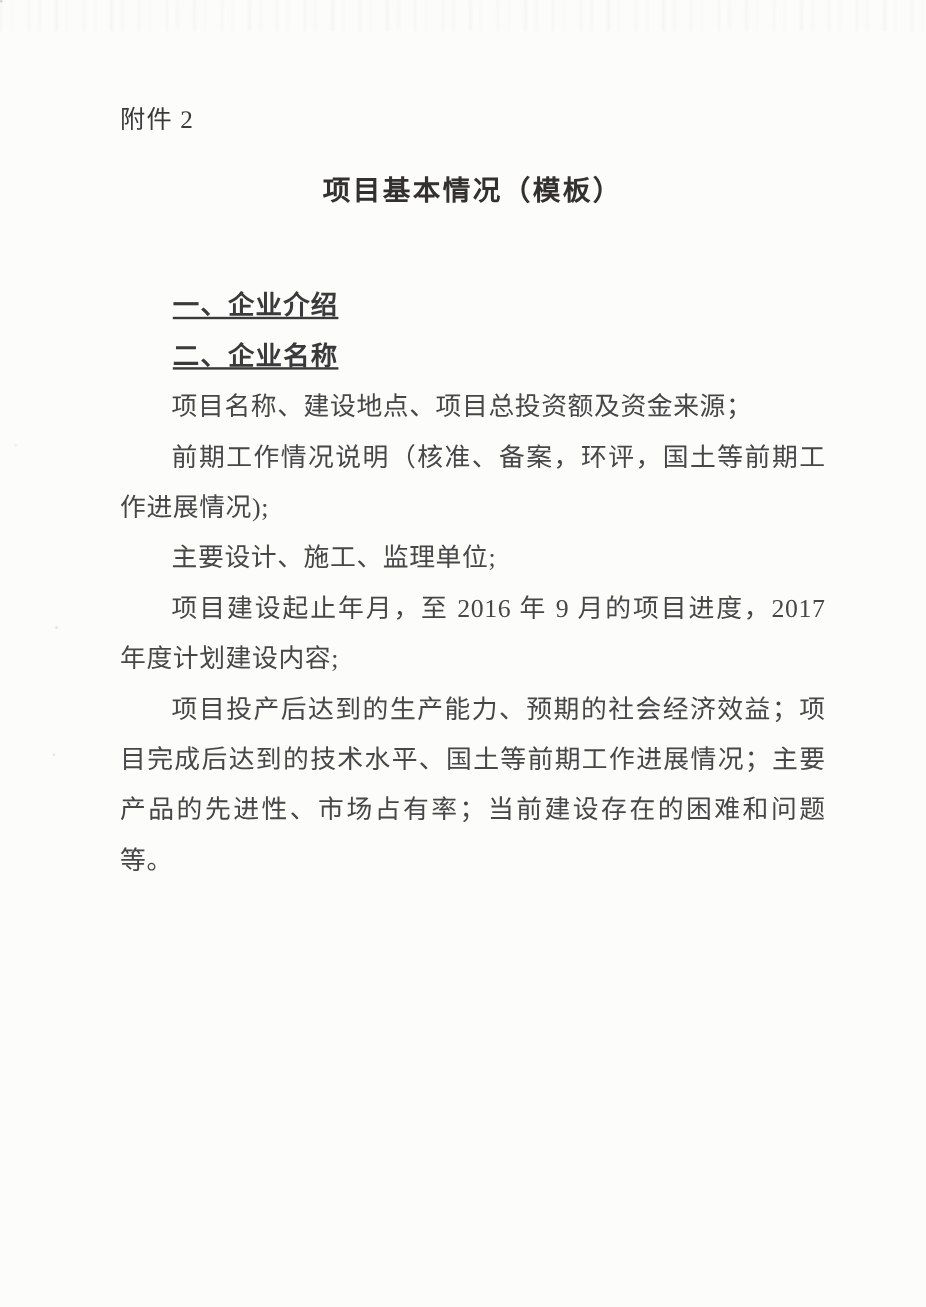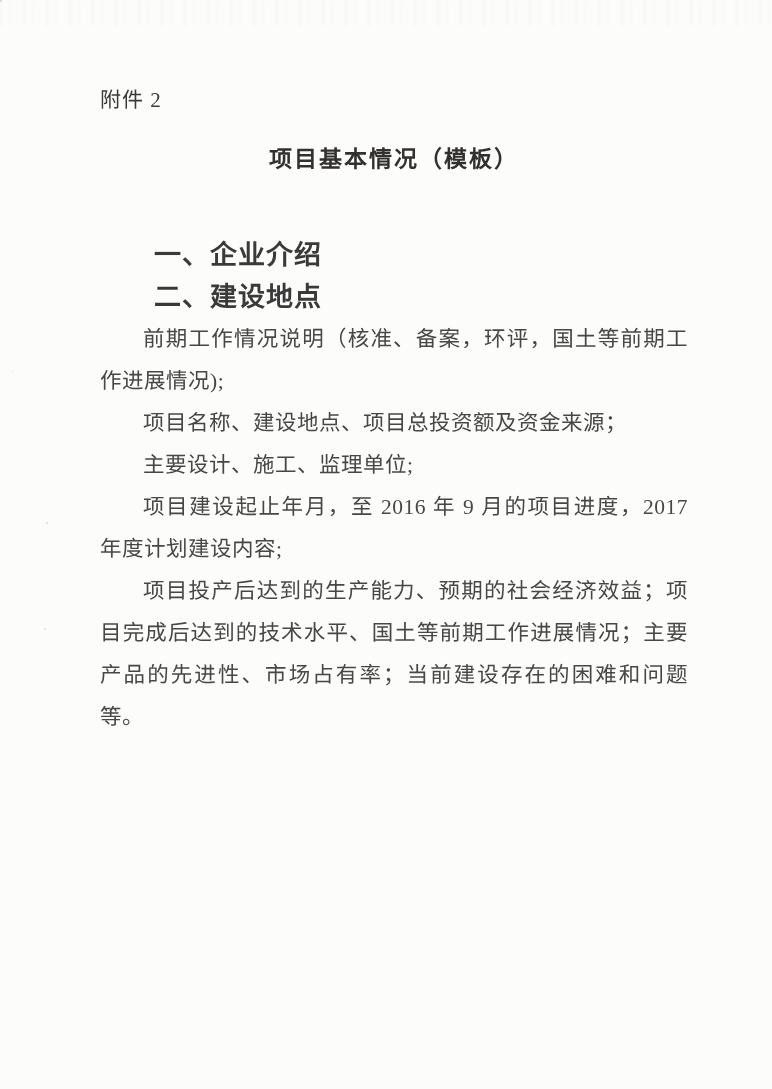--- a/index.html
+++ b/index.html
@@ -72,26 +72,27 @@
   }
   .content {
     margin-top: 52px;
     font-size: 21.5px;
     line-height: 42px;
     text-align: justify;
     text-justify: inter-ideograph;
   }
   .content h2 {
     margin: 0;
-    font-size: 27px;
+    font-size: 22px;
     line-height: 42px;
     font-weight: 700;
     text-indent: 2em;
     color: var(--heading-ink);
     letter-spacing: 1px;
+    text-decoration: underline;
   }
   .content p {
     margin: 0;
     text-indent: 2em;
     letter-spacing: 0.5px;
   }
 </style>
 </head>
 <body>
 
@@ -103,22 +104,22 @@
 
   <h1 class="doc-title">项目基本情况（模板）</h1>
 
   <div class="content">
 
     <section>
       <h2>一、企业介绍</h2>
     </section>
 
     <section>
-      <h2>二、建设地点</h2>
+      <h2>二、企业名称</h2>
+      <p>项目名称、建设地点、项目总投资额及资金来源；</p>
       <p>前期工作情况说明（核准、备案，环评，国土等前期工作进展情况);</p>
-      <p>项目名称、建设地点、项目总投资额及资金来源；</p>
       <p>主要设计、施工、监理单位;</p>
       <p>项目建设起止年月，至 2016 年 9 月的项目进度，2017 年度计划建设内容;</p>
       <p>项目投产后达到的生产能力、预期的社会经济效益；项目完成后达到的技术水平、国土等前期工作进展情况；主要产品的先进性、市场占有率；当前建设存在的困难和问题等。</p>
     </section>
 
   </div>
 </div>
 
 </body></html>

